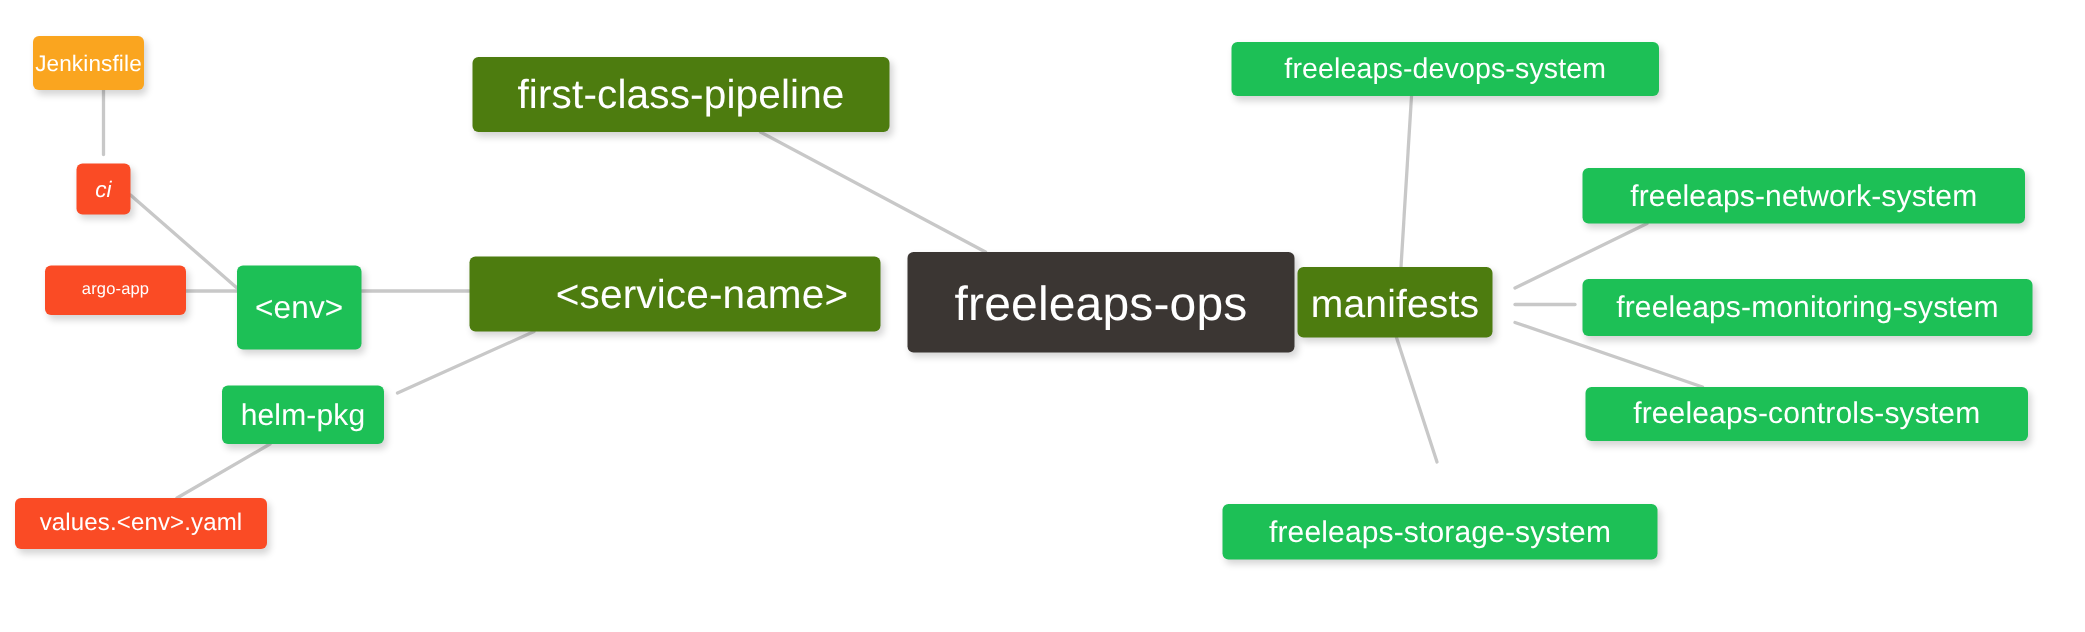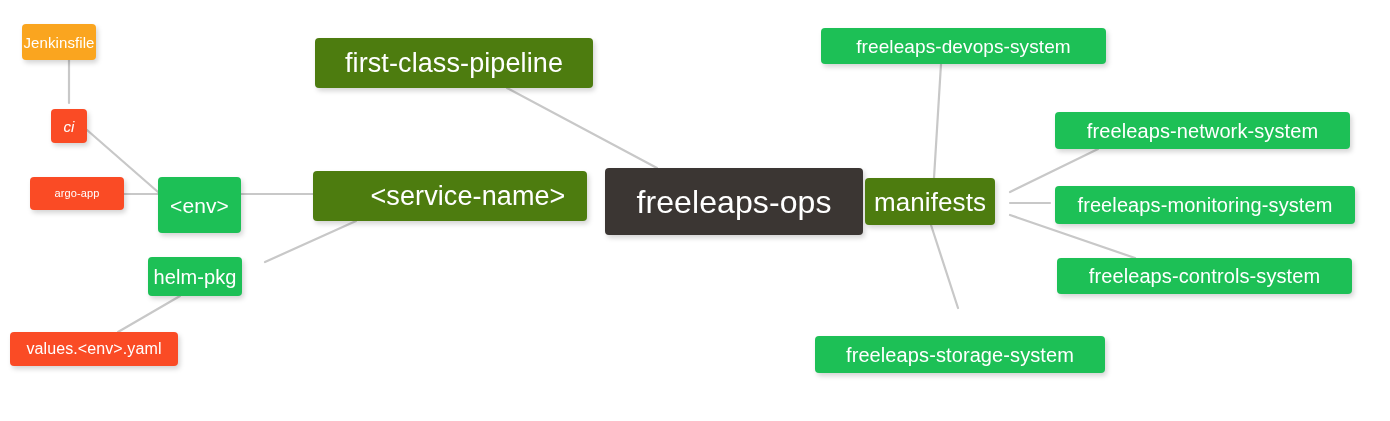--- a/index.html
+++ b/index.html
@@ -78,21 +78,21 @@
       </div>
       <div class="node c-red" style="left: 51px; top: 109px; width: 36px; height: 34px; font-style: italic;">
         <span class="node-label" style="font-size: 15px;">ci</span>
       </div>
       <div class="node c-red" style="left: 30px; top: 177px; width: 94px; height: 33px;">
         <span class="node-label" style="font-size: 11px;">argo-app</span>
       </div>
       <div class="node c-green" style="left: 158px; top: 177px; width: 83px; height: 56px;">
         <span class="node-label" style="font-size: 21px;">&lt;env&gt;</span>
       </div>
-      <div class="node c-green" style="left: 148px; top: 257px; width: 94px; height: 39px; justify-content: center;">
+      <div class="node c-green" style="left: 148px; top: 257px; width: 108px; height: 39px; justify-content: center;">
         <span class="node-label" style="font-size: 20px;">helm-pkg</span>
       </div>
       <div class="node c-red" style="left: 10px; top: 332px; width: 168px; height: 34px;">
         <span class="node-label" style="font-size: 16px;">values.&lt;env&gt;.yaml</span>
       </div>
       <div class="node c-blue" style="left: 315px; top: 38px; width: 278px; height: 50px;">
         <span class="node-label" style="font-size: 27px;">first-class-pipeline</span>
       </div>
       <div class="node c-blue" style="left: 313px; top: 171px; width: 274px; height: 50px; padding-left: 36px;">
         <span class="node-label" style="font-size: 27px;">&lt;service-name&gt;</span>

